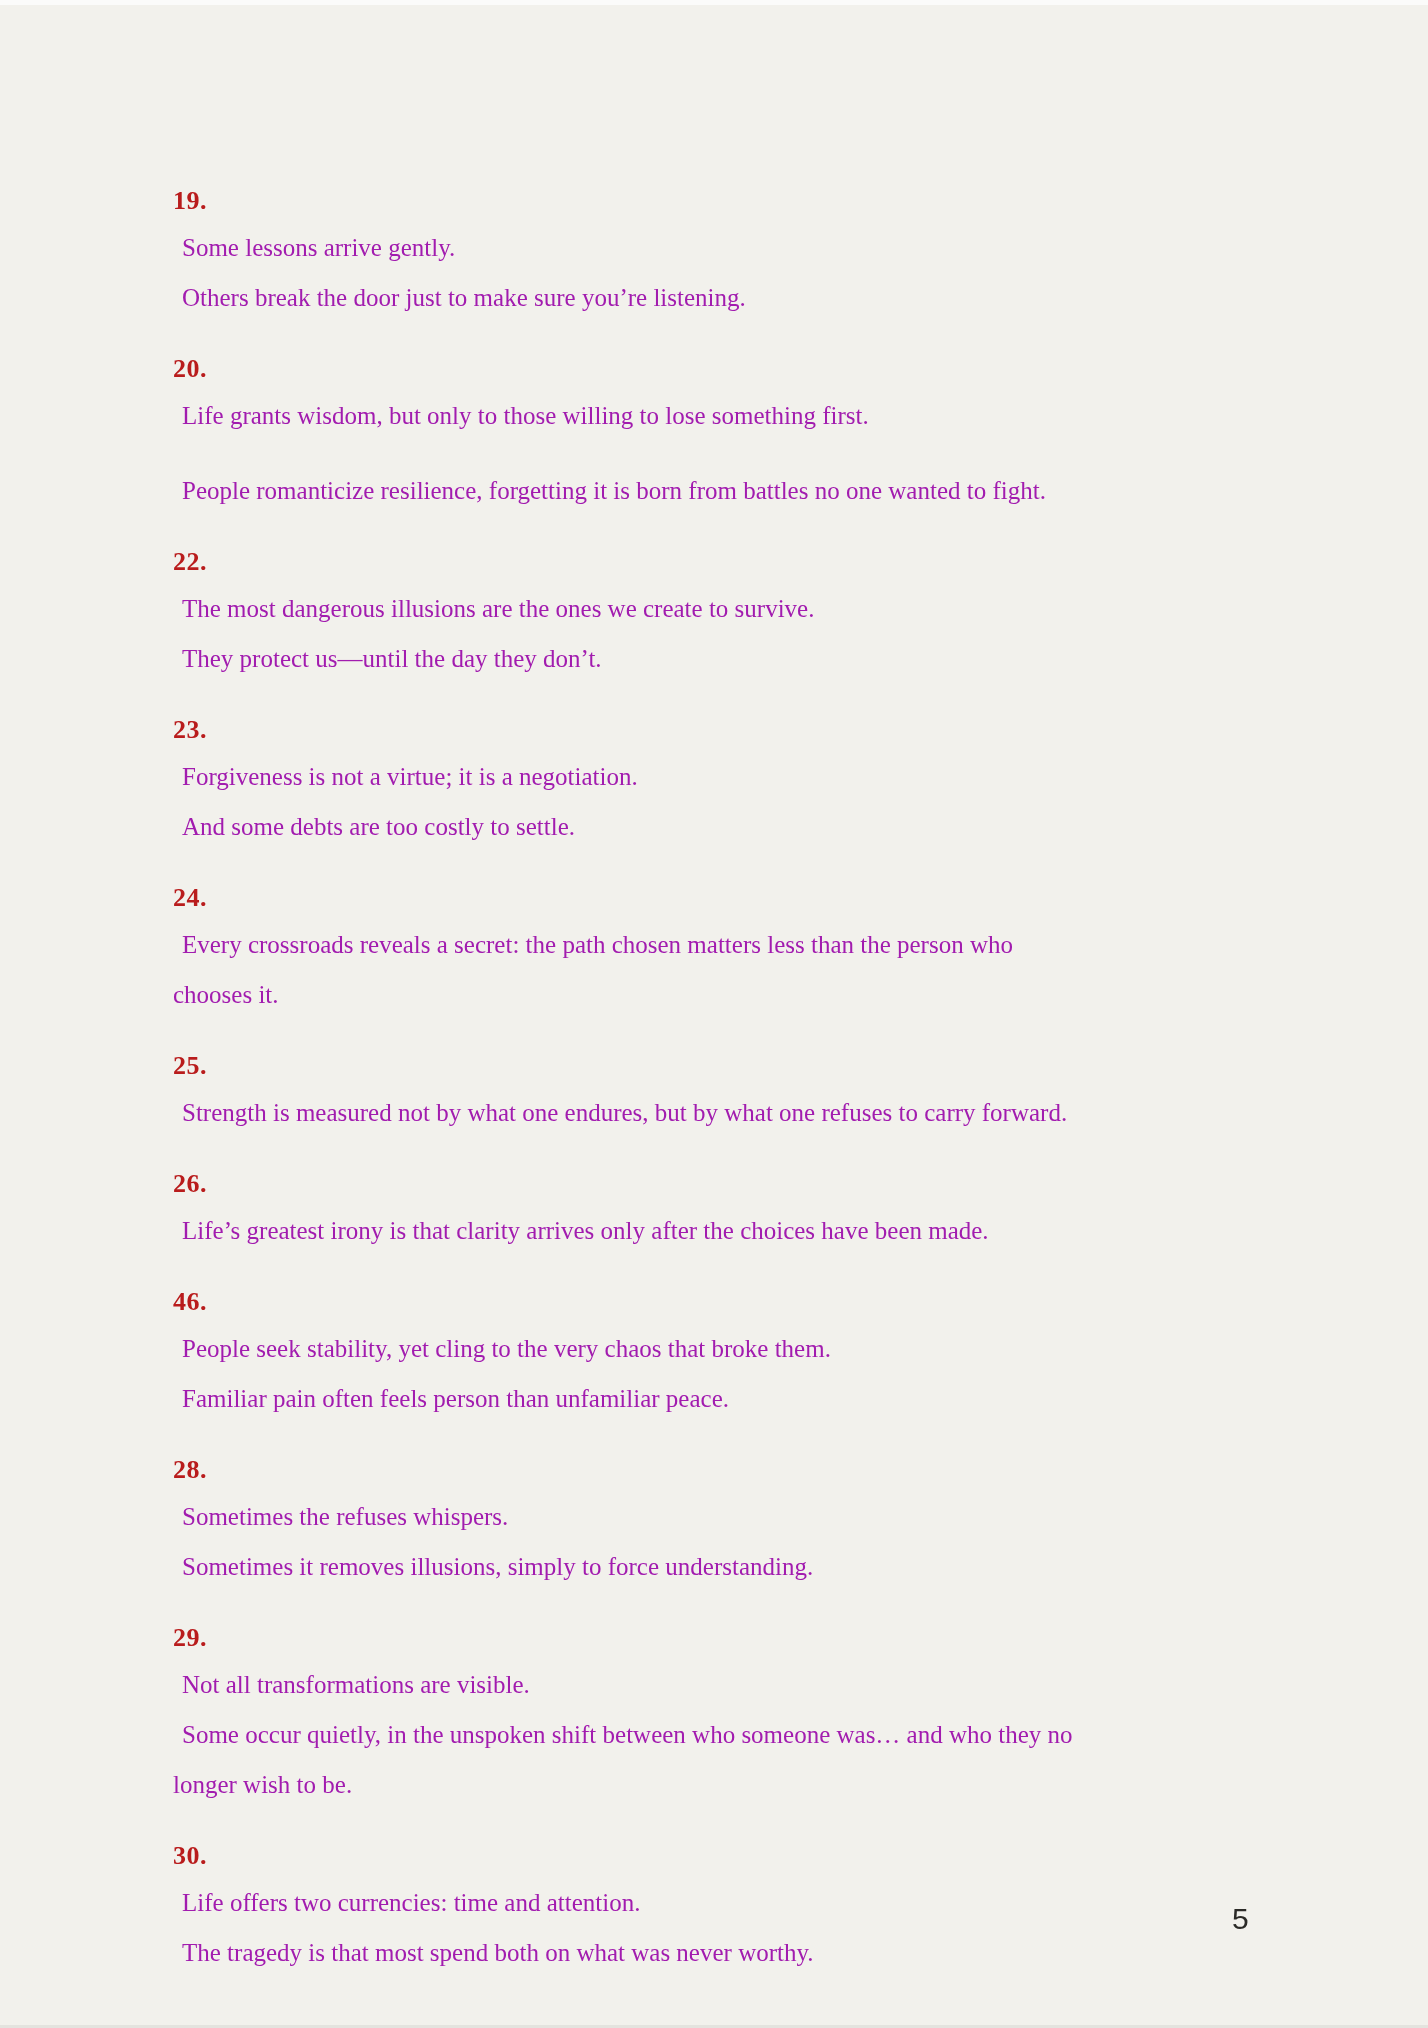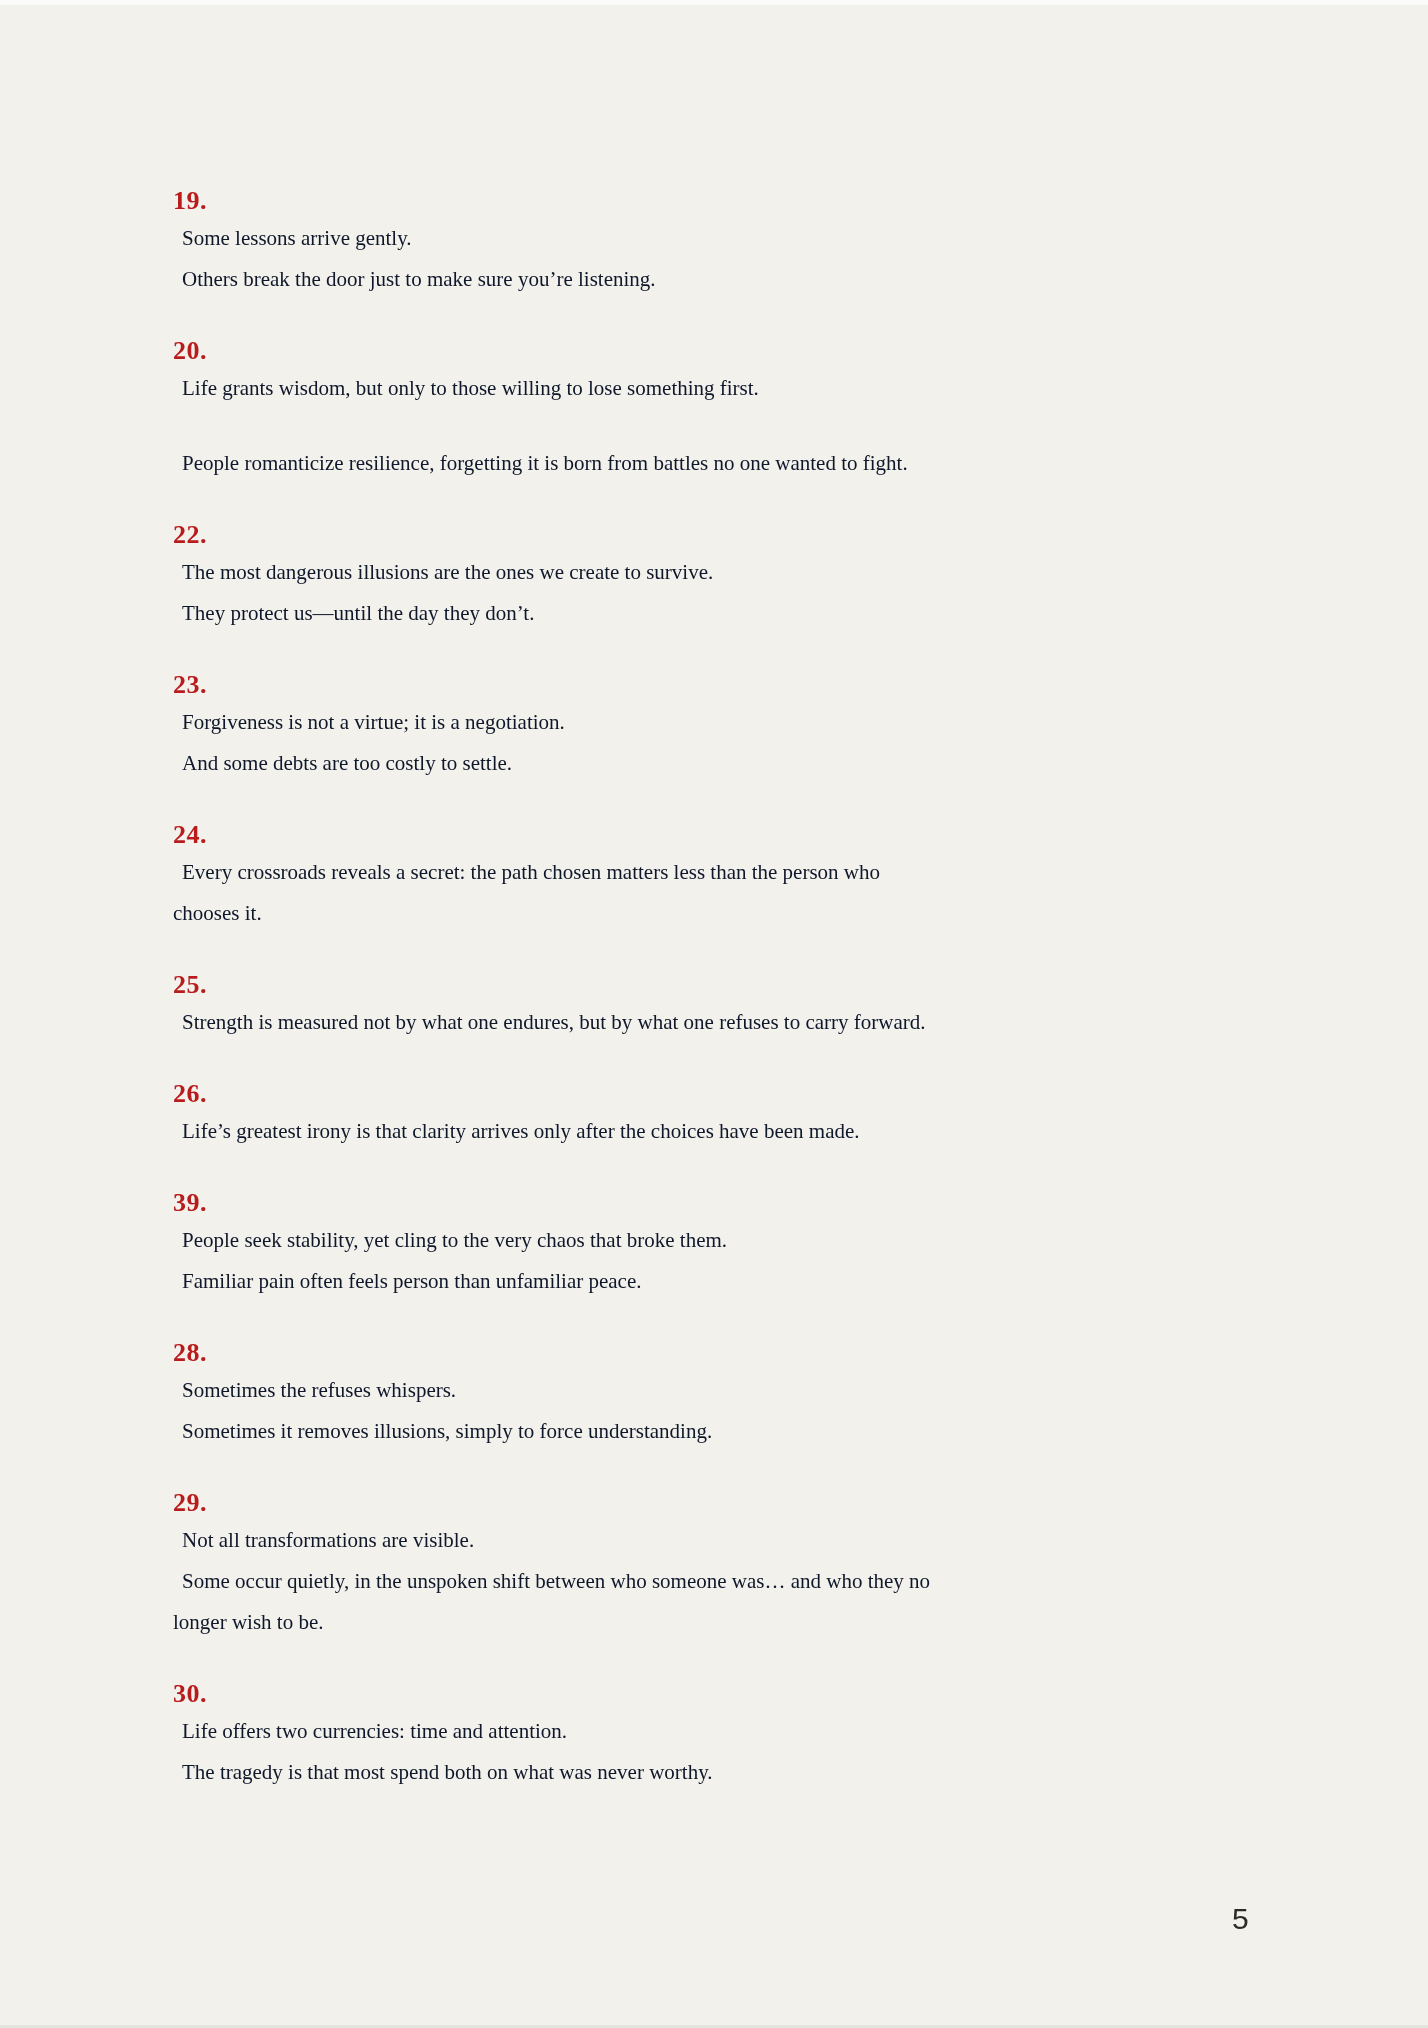--- a/index.html
+++ b/index.html
@@ -36,25 +36,26 @@
     margin-bottom: 34px;
   }
   .item-number {
     font-weight: bold;
     font-size: 26px;
     line-height: 34px;
     letter-spacing: 0.5px;
     color: #b91c1c;
   }
   .line {
-    font-size: 21px;
+    font-size: 25px;
     line-height: 41px;
     white-space: nowrap;
     padding-left: 9px;
-    color: #0f172a;
+    color: #a21caf;
+    margin-top: 9px;
   }
   .line.cont {
     padding-left: 0;
   }
   .page-number {
     position: absolute;
     left: 1232px;
     top: 1902px;
     font-family: "Liberation Sans", sans-serif;
     font-size: 30px;
@@ -106,21 +107,21 @@
     <div class="item-number">25.</div>
     <div class="line">Strength is measured not by what one endures, but by what one refuses to carry forward.</div>
   </div>
 
   <div class="item">
     <div class="item-number">26.</div>
     <div class="line">Life’s greatest irony is that clarity arrives only after the choices have been made.</div>
   </div>
 
   <div class="item">
-    <div class="item-number">39.</div>
+    <div class="item-number">46.</div>
     <div class="line">People seek stability, yet cling to the very chaos that broke them.</div>
     <div class="line">Familiar pain often feels person than unfamiliar peace.</div>
   </div>
 
   <div class="item">
     <div class="item-number">28.</div>
     <div class="line">Sometimes the refuses whispers.</div>
     <div class="line">Sometimes it removes illusions, simply to force understanding.</div>
   </div>
 

